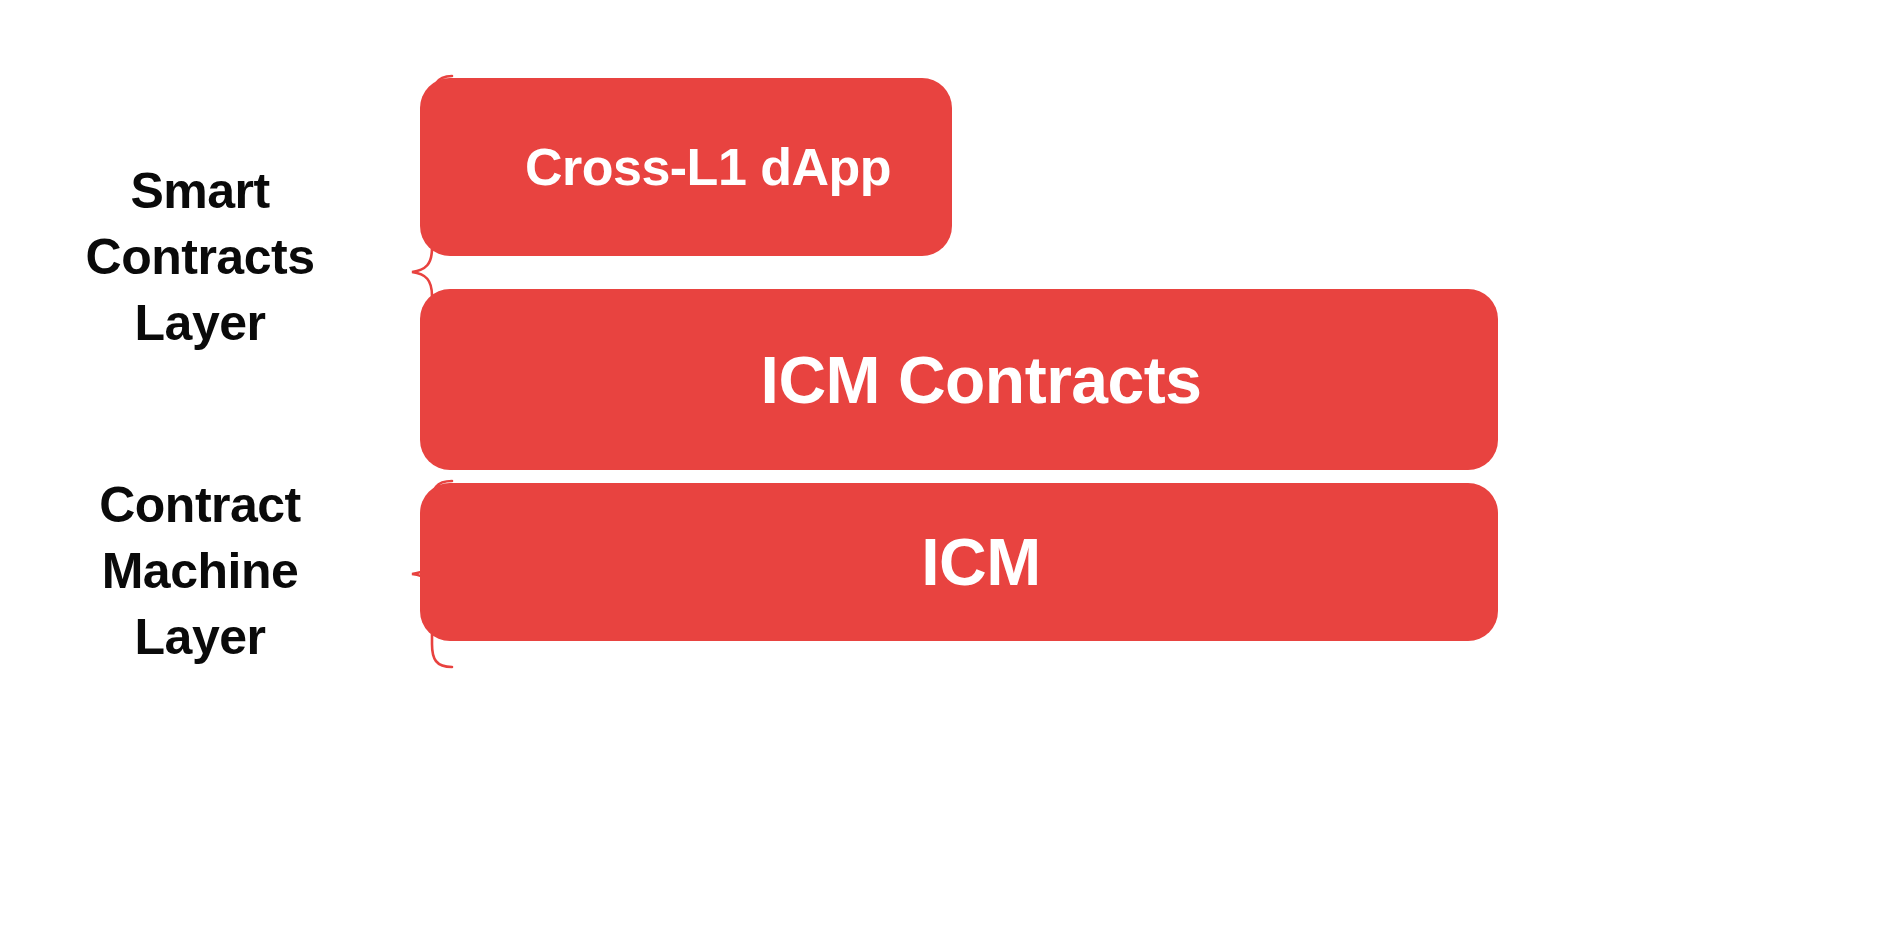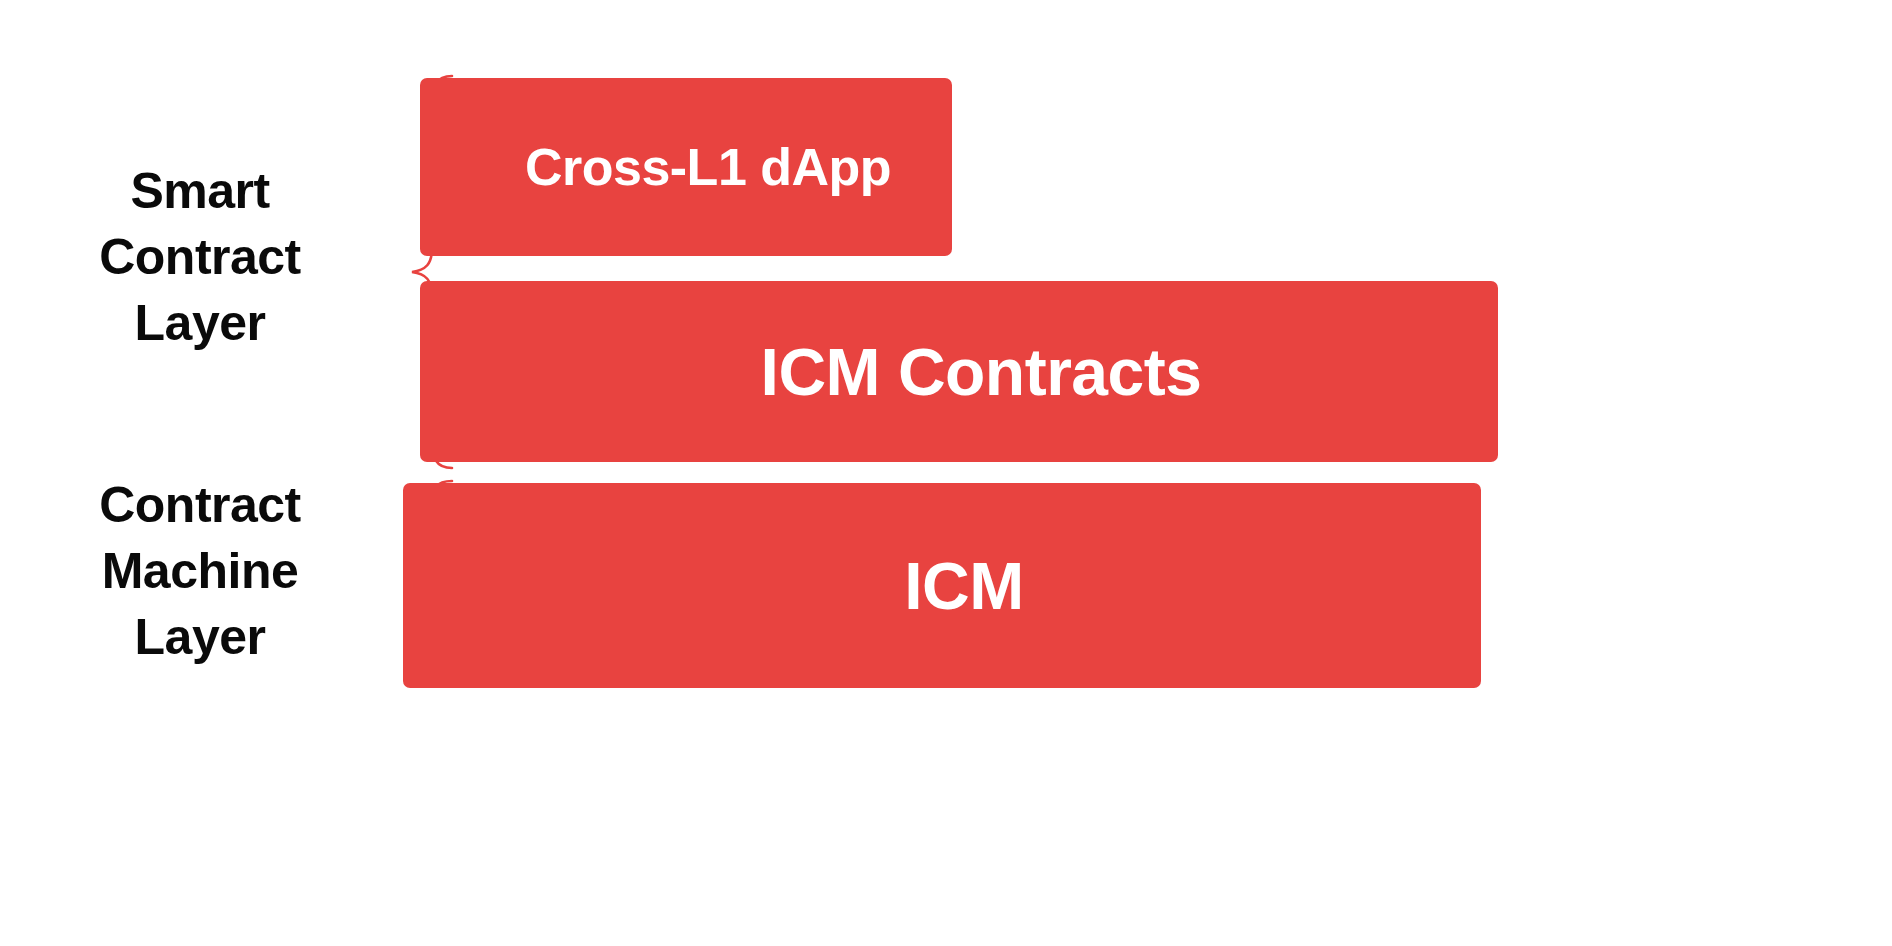--- a/index.html
+++ b/index.html
@@ -64,21 +64,21 @@
     fill: none;
     stroke: #E8423F;
     stroke-width: 2.6;
     stroke-linecap: round;
   }
 
   
   .block {
     position: absolute;
     background: #E84340;
-    border-radius: 7px;
+    border-radius: 30px;
     display: flex;
     align-items: center;
     justify-content: center;
     color: #ffffff;
     font-weight: bold;
     letter-spacing: -0.5px;
     box-sizing: border-box;
     padding-left: 44px;
   }
 
@@ -91,40 +91,40 @@
   }
   #block-ictt {
     left: 968px;
     top: 78px;
     width: 530px;
     height: 178px;
     font-size: 66px;
   }
   #block-icm-contracts {
     left: 420px;
-    top: 281px;
+    top: 289px;
     width: 1078px;
     height: 181px;
     font-size: 66px;
   }
   #block-icm {
-    left: 403px;
+    left: 420px;
     top: 483px;
     width: 1078px;
-    height: 205px;
+    height: 158px;
     font-size: 66px;
   }
 </style>
 </head>
 <body>
 
 <div id="canvas">
 
   <div class="layer-label" id="label-smart-contract">Smart
-Contract
+Contracts
 Layer</div>
 
   <svg class="brace" id="brace-smart-contract" viewBox="0 0 100 404">
     <path d="M 92 6
              C 76 6, 72 16, 72 34
              L 72 178
              C 72 194, 66 200, 52 202
              C 66 204, 72 210, 72 226
              L 72 370
              C 72 388, 76 398, 92 398"></path>

